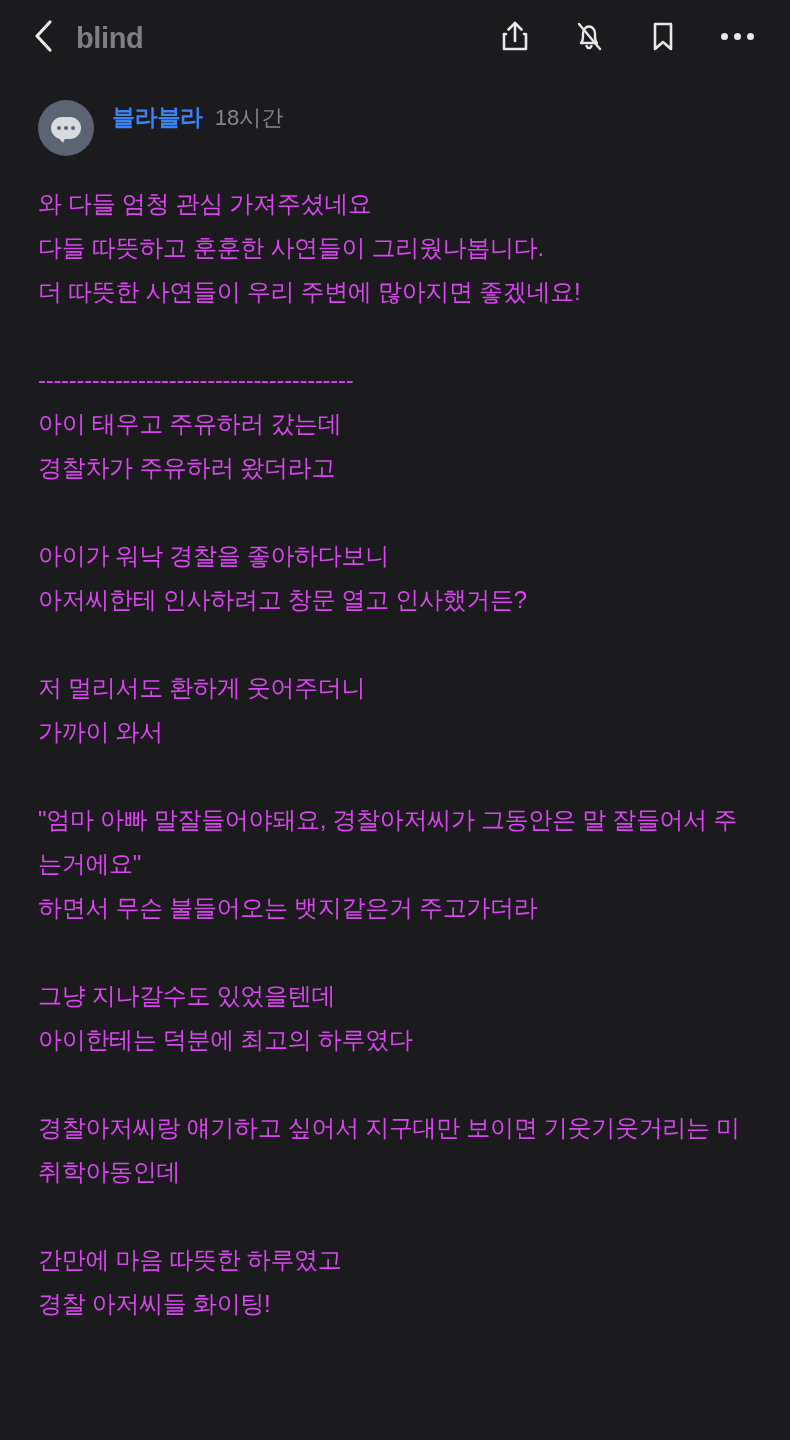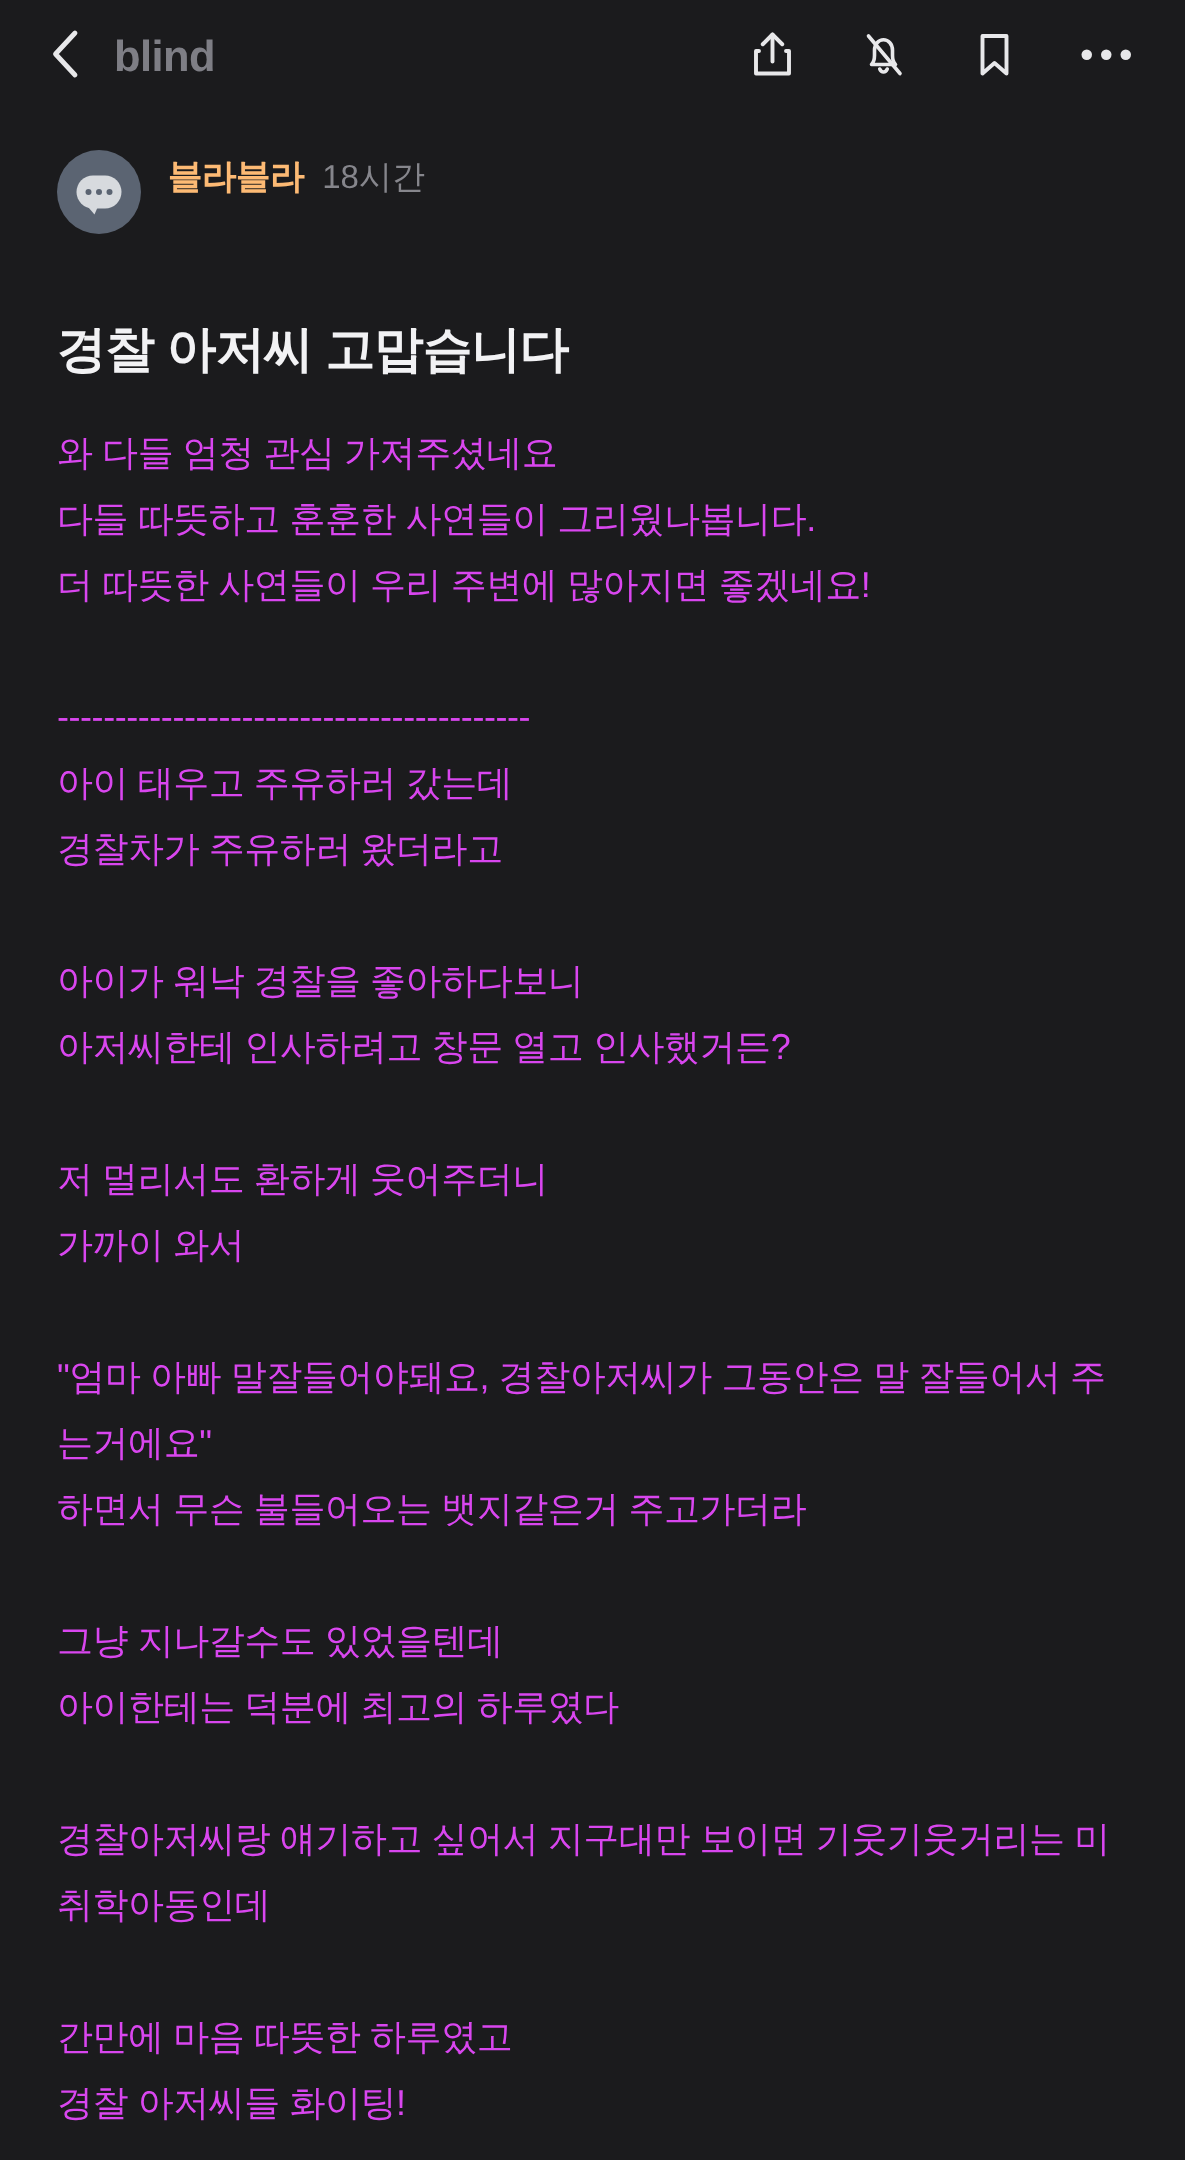--- a/index.html
+++ b/index.html
@@ -122,21 +122,21 @@
     padding-top: 2px;
   }
   .author-line1 {
     display: flex;
     align-items: baseline;
     gap: 12px;
   }
   .author-name {
     font-size: 23px;
     font-weight: bold;
-    color: #fdba74;
+    color: #3b82f6;
     letter-spacing: -0.3px;
   }
   .author-time {
     font-size: 22px;
     color: #86868c;
   }
   .author-line2 {
     margin-top: 6px;
     font-size: 20px;
     color: #a6a6ac;
@@ -219,21 +219,20 @@
   </div>
   <div class="author-text">
     <div class="author-line1">
       <span class="author-name">블라블라</span>
       <span class="author-time">18시간</span>
     </div>
   </div>
 </div>
 
 <div class="post">
-  <h1 class="post-title">경찰 아저씨 고맙습니다</h1>
   <div class="post-body">와 다들 엄청 관심 가져주셨네요
 다들 따뜻하고 훈훈한 사연들이 그리웠나봅니다.
 더 따뜻한 사연들이 우리 주변에 많아지면 좋겠네요!
 
 -----------------------------------------
 아이 태우고 주유하러 갔는데
 경찰차가 주유하러 왔더라고
 
 아이가 워낙 경찰을 좋아하다보니
 아저씨한테 인사하려고 창문 열고 인사했거든?

